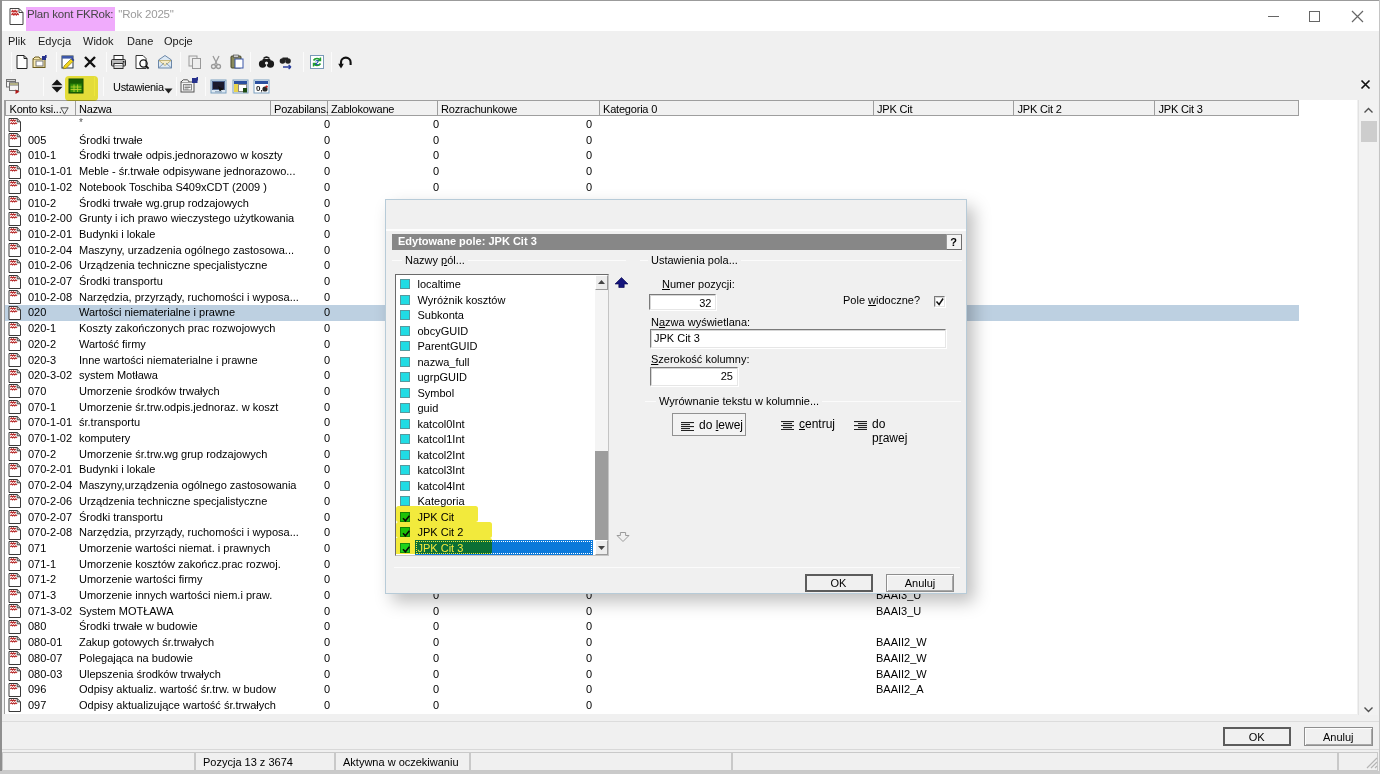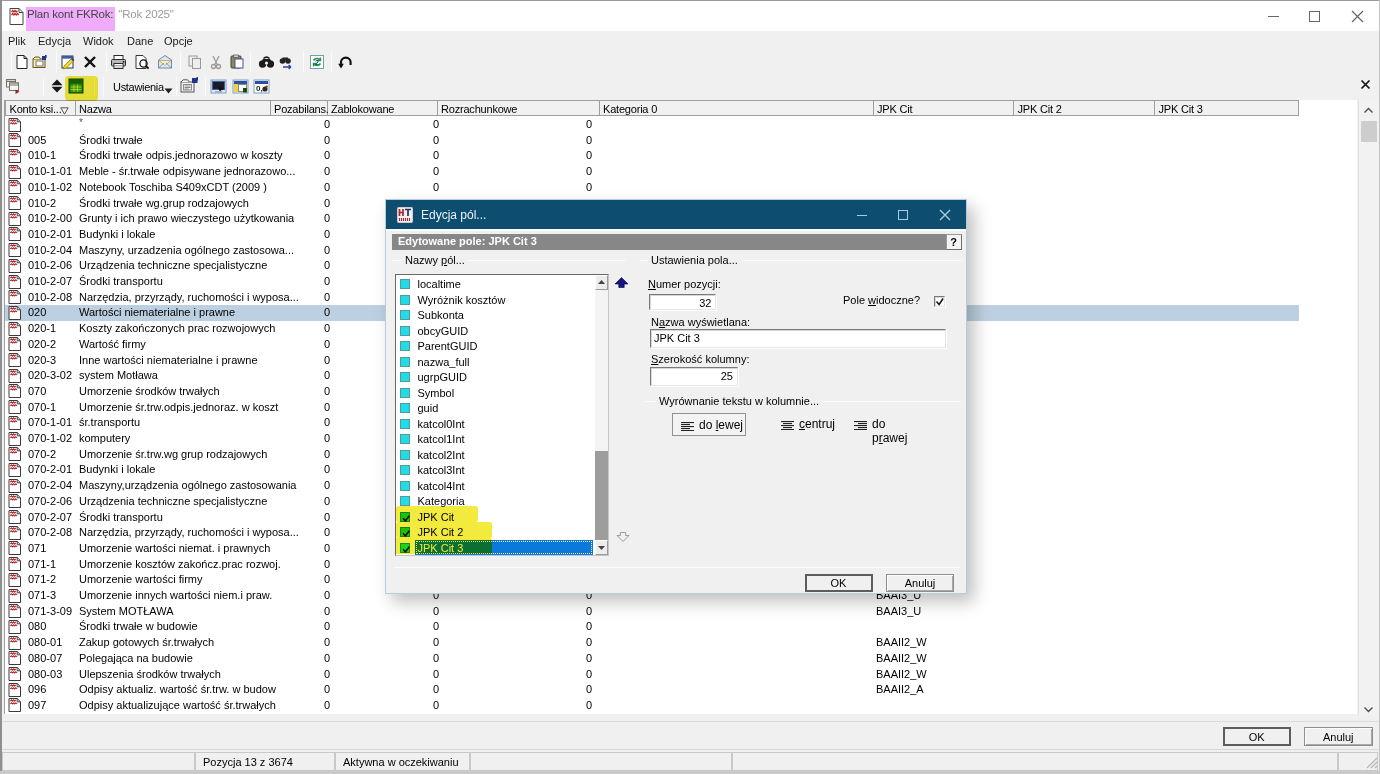--- a/index.html
+++ b/index.html
@@ -656,21 +656,21 @@
 <span class="v" style="left:547px">0</span>
 <span class="b">BAAI3_U</span>
 </div>
 <div class="row" style="top:603.2px">
 <div class="ric"><svg width="13" height="14" viewBox="0 0 13 14">
         <path d="M1 .5 H9.2 L12.5 3.8 V13.5 H1 Z" fill="#fff" stroke="#3a3a3a" stroke-width="1"></path>
         <path d="M9.2 .5 V3.8 H12.5" fill="none" stroke="#3a3a3a" stroke-width="1"></path>
         <path d="M2.3 3.2 l1.1 -1.3 1.1 1.3 1.1 -1.3 1.1 1.3 1.1 -1.3" fill="none" stroke="#b42222" stroke-width="1.05"></path>
         <path d="M2.3 6 l1.1 -1.3 1.1 1.3 1.1 -1.3 1.1 1.3 1.1 -1.3 1.3 1.3" fill="none" stroke="#b42222" stroke-width="1.05"></path>
       </svg></div>
-<span class="k">071-3-09</span>
+<span class="k">071-3-02</span>
 <span class="n">System MOTŁAWA</span>
 <span class="v" style="left:285px">0</span>
 <span class="v" style="left:394px">0</span>
 <span class="v" style="left:547px">0</span>
 <span class="b">BAAI3_U</span>
 </div>
 <div class="row" style="top:618.9px">
 <div class="ric"><svg width="13" height="14" viewBox="0 0 13 14">
         <path d="M1 .5 H9.2 L12.5 3.8 V13.5 H1 Z" fill="#fff" stroke="#3a3a3a" stroke-width="1"></path>
         <path d="M9.2 .5 V3.8 H12.5" fill="none" stroke="#3a3a3a" stroke-width="1"></path>
@@ -776,34 +776,20 @@
 <div class="panel" style="left:470px;width:262px"></div>
 <div class="panel" style="left:732px;width:606px"></div>
 <div class="panel" style="left:1338px;width:40px"></div>
 </div>
 <div class="icon" style="left:1366px;top:757px"><svg width="12" height="12" viewBox="0 0 12 12">
       <path d="M11 1 L1 11 M11 5 L5 11 M11 9 L9 11" stroke="#b5b5b5" stroke-width="1.2"></path>
     </svg></div>
 <div class="abs" id="btmstrip"></div>
 <div class="abs ylw" style="left:64.5px;top:75.5px;width:33px;height:25px;border-radius:4px"></div>
 <div class="abs" id="dialog">
-<div id="dlgtitle">
-<div class="icon" style="left:11px;top:6.5px"><svg width="16" height="16" viewBox="0 0 16 16">
-          <rect x="0" y="0" width="16" height="16" rx="2" fill="#f2f0ec" stroke="#888" stroke-width=".6"></rect>
-          <path d="M2.5 2 v7 M6 2 v7 M2.5 5.5 H6" stroke="#b02030" stroke-width="1.7" fill="none"></path>
-          <path d="M8 2.5 h6 M11 2.5 v6.5" stroke="#282c6e" stroke-width="1.7" fill="none"></path>
-          <path d="M2.5 11 v3 M4.5 11 v3 M6.5 11 v3 M8.5 11 v3 M10.5 11 v3 M12.5 11 v3" stroke="#b02030" stroke-width="1.1"></path>
-        </svg></div>
-<span class="t">Edycja pól...</span>
-<div class="dctl" style="left:471px;top:14.5px;width:10px;height:1.5px;background:#a8cde0"></div>
-<div class="dctl" style="left:511.5px;top:9.5px;width:10.5px;height:10.5px;border:1.4px solid #a8cde0"></div>
-<div class="dctl" style="left:553px;top:8.5px"><svg width="12" height="12" viewBox="0 0 12 12">
-          <path d="M1 1 L11 11 M11 1 L1 11" stroke="#a8cde0" stroke-width="1.4"></path>
-        </svg></div>
-</div>
 <div style="position:absolute;left:0;top:29px;width:580px;height:1.5px;background:#fdfdfd"></div>
 <div id="dlggray">
       <span>Edytowane pole: JPK Cit 3</span>
     </div>
 <div id="qbtn">?</div>
 <div class="groove" style="left:5.5px;top:60.3px;width:234px"></div>
 <div class="glabel" style="left:16px;top:54px">Nazwy <u>p</u>ól...</div>
 <div class="groove" style="left:254px;top:60.3px;width:321.5px"></div>
 <div class="glabel" style="left:262px;top:54px">Ustawienia pola...</div>
 <div id="listbox">
@@ -898,21 +884,21 @@
             <path d="M5.5 9 L9 5 H2 Z" fill="#444"></path>
           </svg></div>
 </div>
 </div>
 <div class="icon" style="left:228px;top:76.5px"><svg width="15" height="11" viewBox="0 0 15 11">
         <path d="M7.5 .5 L14 7 H10.2 V10.5 H4.8 V7 H1 Z" fill="#15157c" stroke="#00004a" stroke-width=".6"></path>
       </svg></div>
 <div class="icon" style="left:229.5px;top:331.5px"><svg width="14" height="10" viewBox="0 0 14 10">
         <path d="M7 9.5 L13 3.5 H9.6 V.5 H4.4 V3.5 H1 Z" fill="none" stroke="#9a9a9a" stroke-width="1"></path>
       </svg></div>
-<div class="lbl" style="left:262px;top:77.5px"><u>N</u>umer pozycji:</div>
+<div class="lbl" style="left:276px;top:77.5px"><u>N</u>umer pozycji:</div>
 <div class="inp" style="left:263px;top:93.5px;width:66.5px;height:16.5px">
       <span style="right:3px">32</span>
     </div>
 <div class="lbl" style="left:457px;top:94px">Pole <u>w</u>idoczne?</div>
 <div class="inp" style="left:547.5px;top:95.5px;width:11.5px;height:11.5px"><svg width="10" height="10" viewBox="0 0 10 10">
         <path d="M1.5 4.5 l2.6 3 4 -6" fill="none" stroke="#111" stroke-width="1.5"></path>
       </svg></div>
 <div class="lbl" style="left:265px;top:116px">N<u>a</u>zwa wyświetlana:</div>
 <div class="inp" style="left:263.5px;top:129px;width:296px;height:18.5px">
       <span style="left:3.5px">JPK Cit 3</span>

